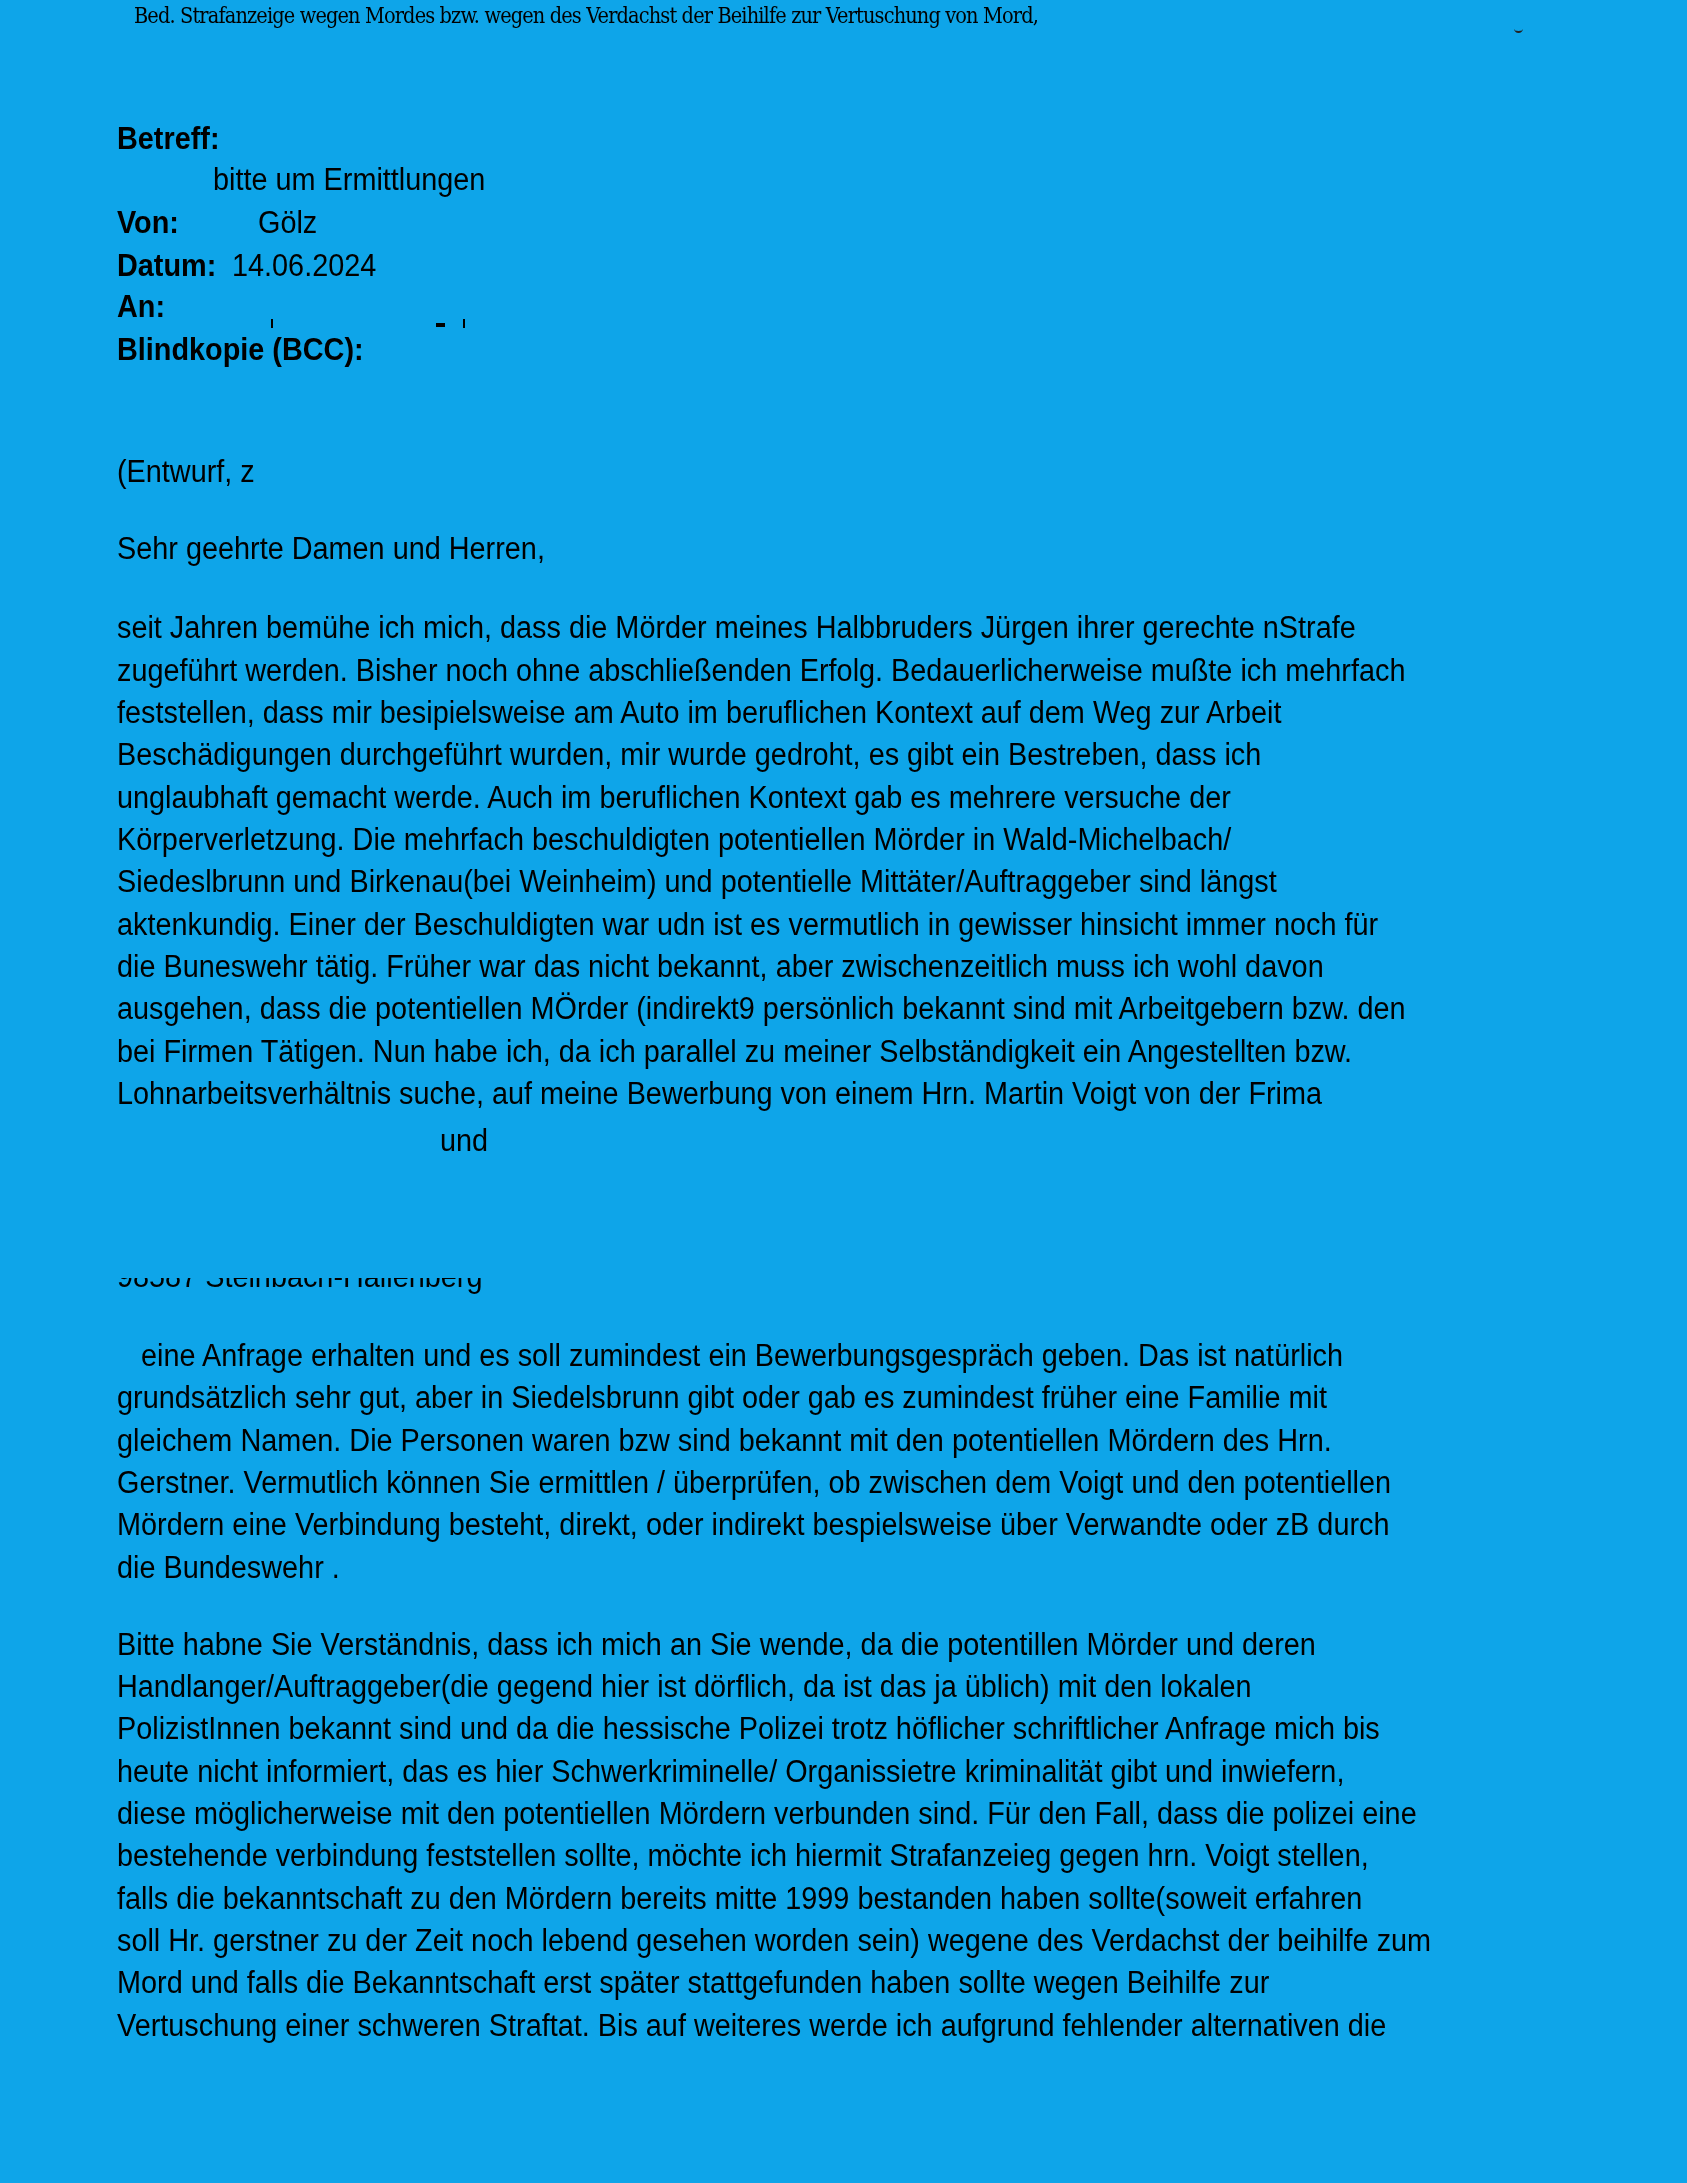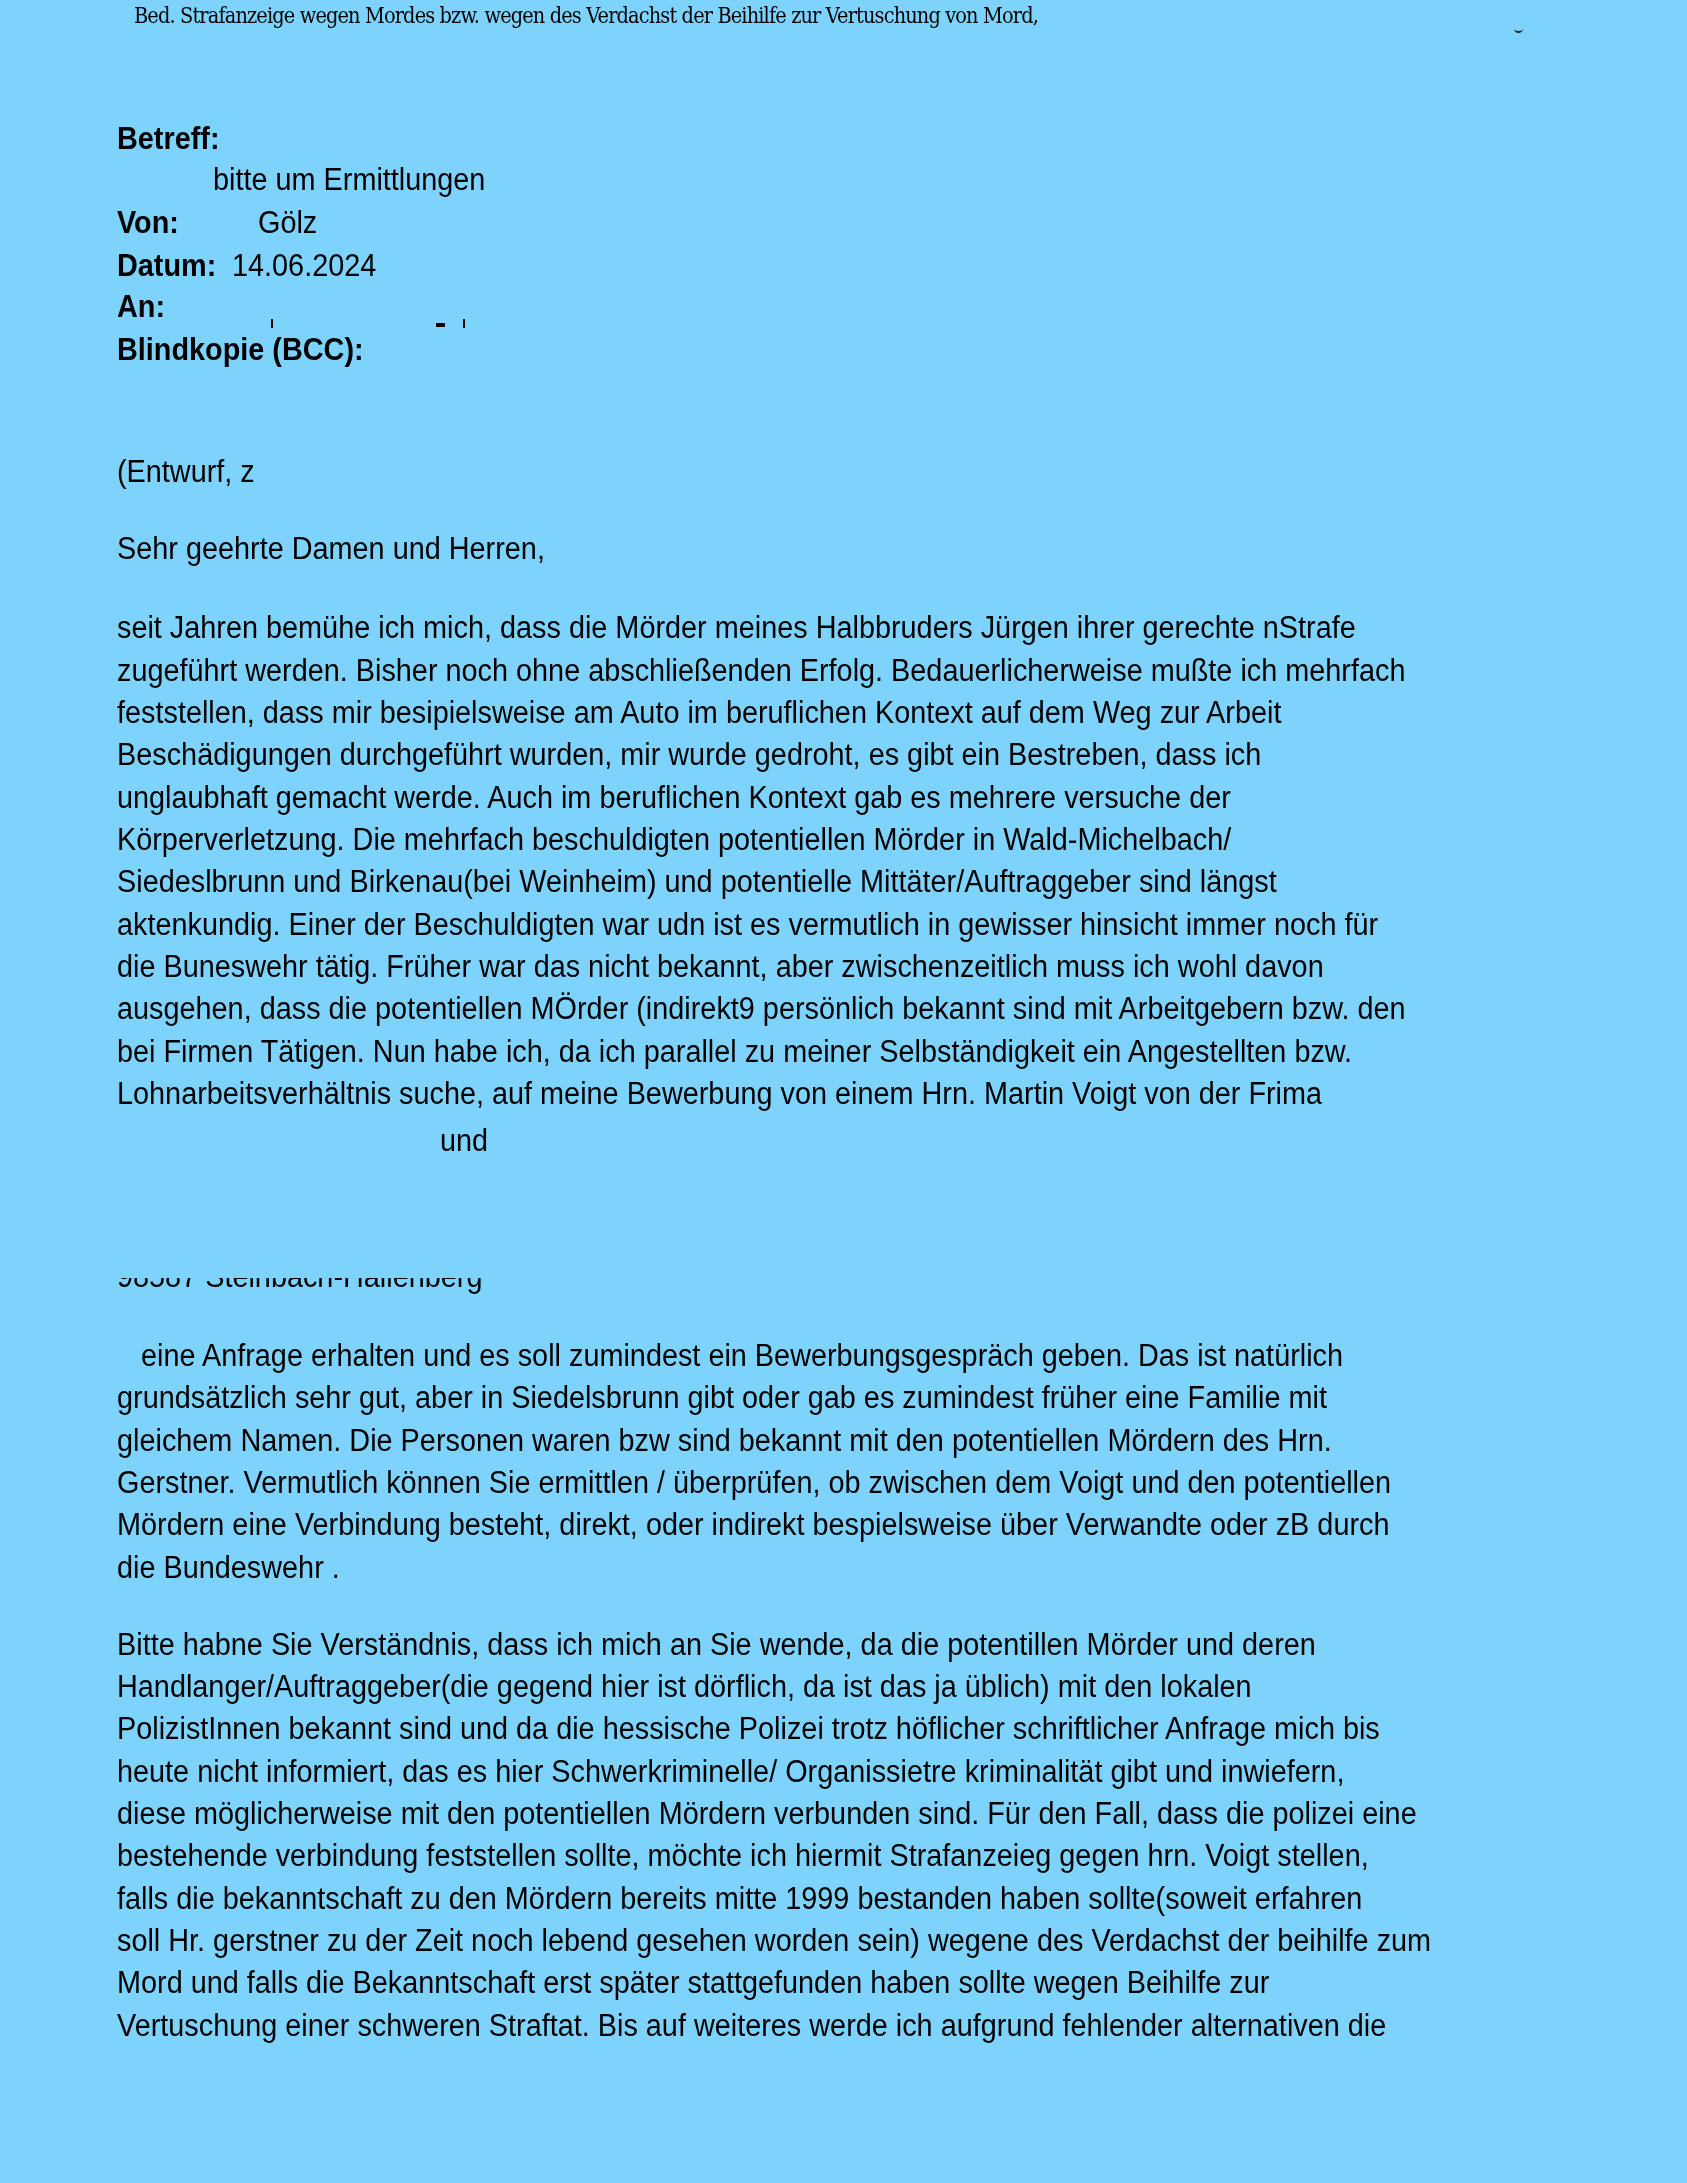--- a/index.html
+++ b/index.html
@@ -1,17 +1,17 @@
 <!DOCTYPE html>
 <html style="font-size:10.6px"><head>
   <meta charset="utf-8">
   <style>
     html, body { margin: 0; padding: 0; background: #ffffff; }
     body { width: 1687px; height: 2183px; position: relative; overflow: hidden; color: #000; }
-    .page { position: absolute; left: 0; top: 0; width: 1687px; height: 2183px; background: #7dd3fc; }
+    .page { position: absolute; left: 0; top: 0; width: 1687px; height: 2183px; background: #0ea5e9; }
     .hdr {
       position: absolute; left: 134px; top: 1.3px;
       font-family: "DejaVu Serif", "Liberation Serif", serif;
       font-size: 22.5px; letter-spacing: -1px; transform: scaleX(0.86); transform-origin: left top;
       white-space: nowrap; line-height: 29px;
     }
     .corner-mark { position: absolute; left: 1514px; top: 28px; width: 9.3px; height: 2.6px; border-bottom: 2px solid #222; border-radius: 0 0 5.3px 5.3px; }
     .ln {
       position: absolute; left: 117px;
       font-family: "Liberation Sans", sans-serif;

